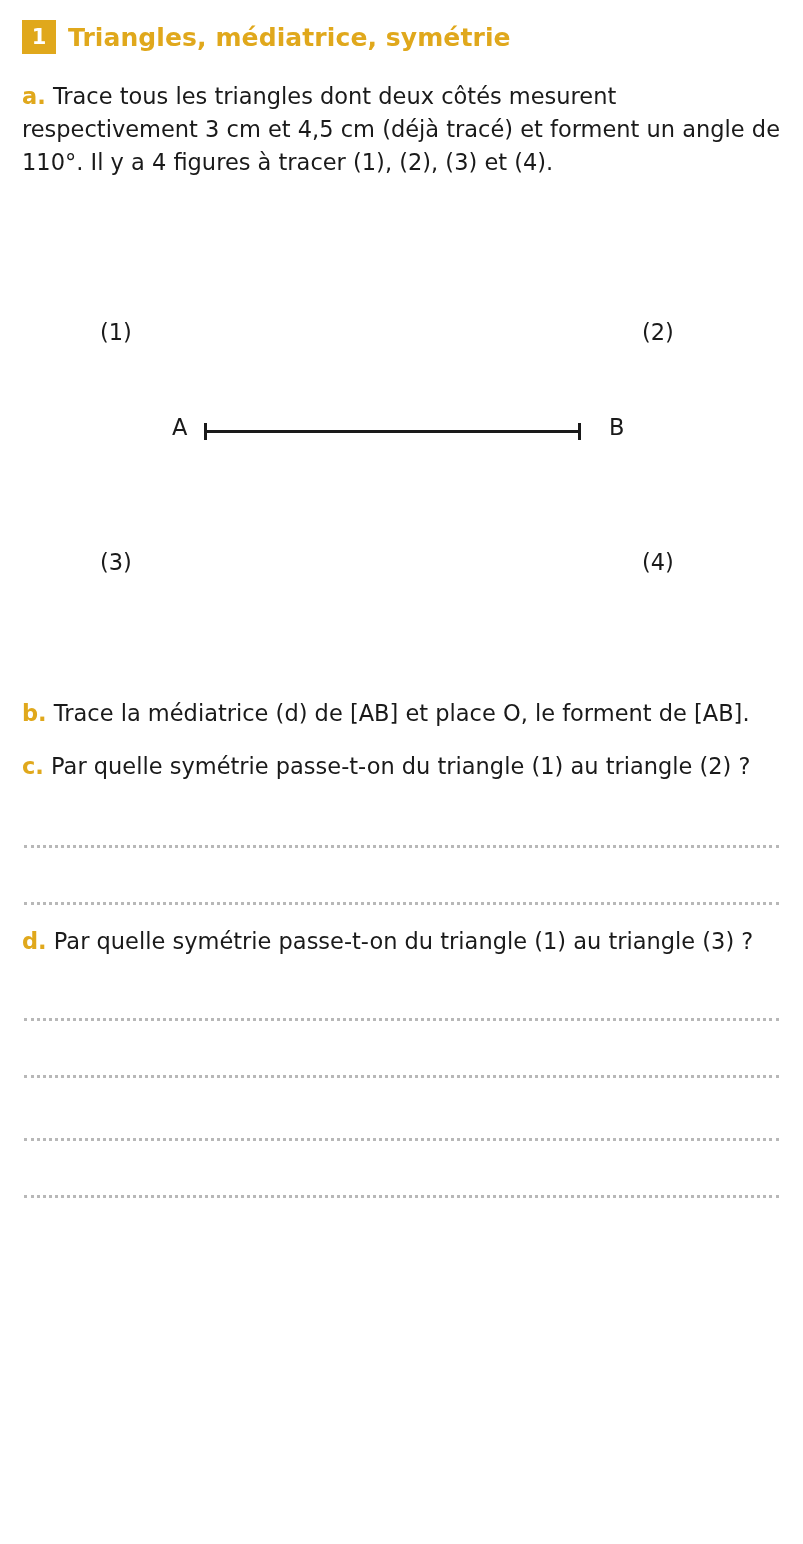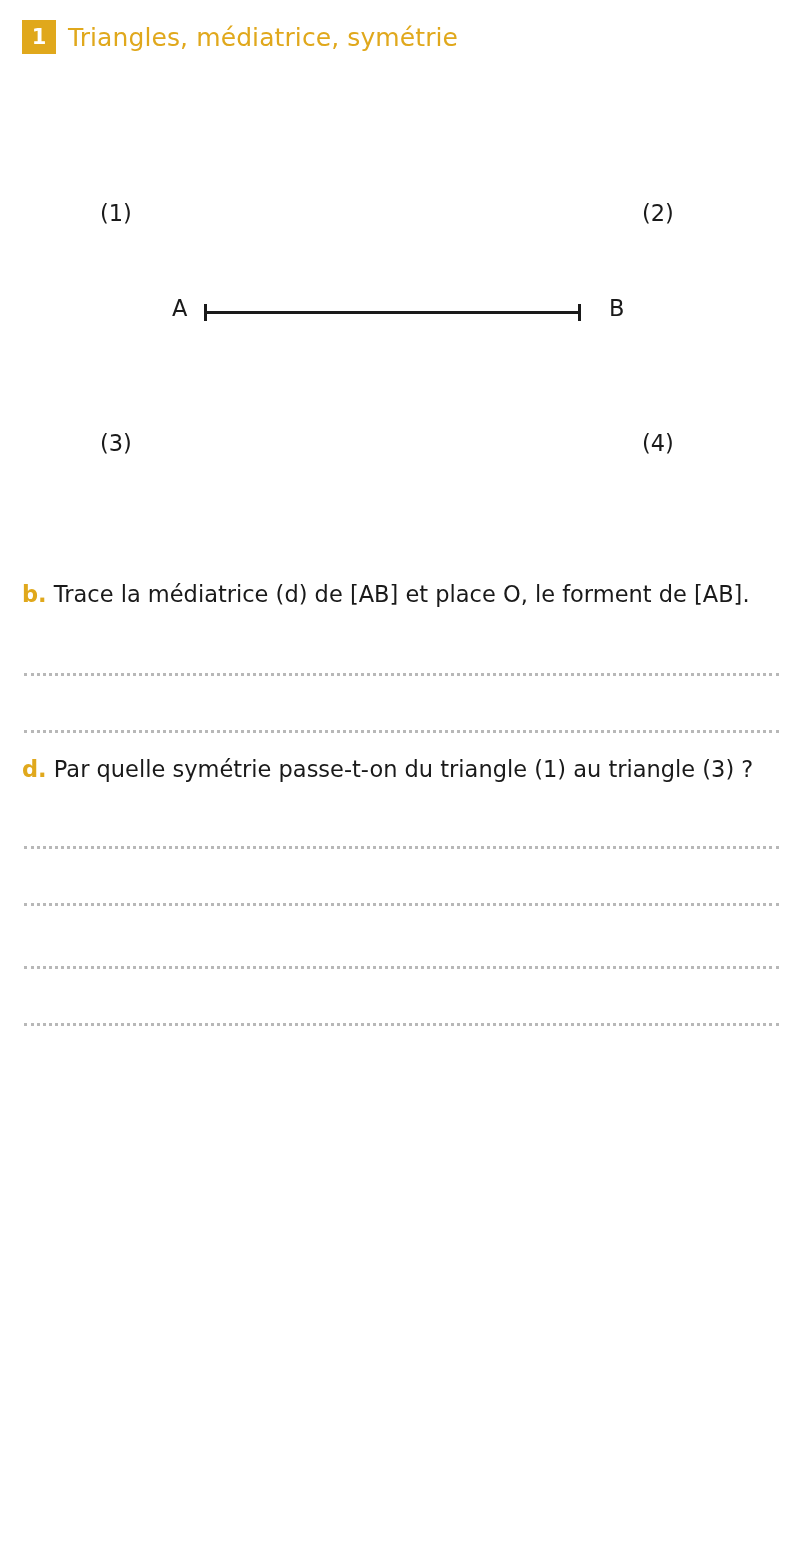--- a/index.html
+++ b/index.html
@@ -38,21 +38,21 @@
     font-weight: bold;
     font-size: 21px;
     display: flex;
     align-items: center;
     justify-content: center;
     line-height: 1;
     flex: 0 0 auto;
   }
   .ex-title {
     color: #e0a81c;
-    font-weight: normal;
+    font-weight: bold;
     font-size: 25px;
     letter-spacing: 0.1px;
     white-space: nowrap;
   }
 
   
   .q-block {
     font-size: 22.5px;
     line-height: 33px;
     margin-top: 20px;
@@ -132,20 +132,24 @@
 </head>
 <body>
 
 <div class="page">
 
   <div class="ex-header">
     <div class="ex-number">1</div>
     <div class="ex-title">Triangles, médiatrice, symétrie</div>
   </div>
 
+  <div class="q-block">
+    <span class="q-letter">a.</span>
+    <span class="q-text">Trace tous les triangles dont deux côtés mesurent respectivement 3 cm et 4,5 cm (déjà tracé) et forment un angle de 110°. Il y a 4 figures à tracer (1), (2), (3) et (4).</span>
+  </div>
 
   <div class="figure-zone">
     <div class="fig-label lbl-1">(1)</div>
     <div class="fig-label lbl-2">(2)</div>
     <div class="fig-label lbl-3">(3)</div>
     <div class="fig-label lbl-4">(4)</div>
 
     <div class="seg-wrap">
       <span class="pt-label pt-a">A</span>
       <span class="tick tick-a"></span>
@@ -153,20 +157,24 @@
       <span class="tick tick-b"></span>
       <span class="pt-label pt-b">B</span>
     </div>
   </div>
 
   <div class="q-block">
     <span class="q-letter">b.</span>
     <span class="q-text">Trace la médiatrice (d) de [AB] et place O, le forment de [AB].</span>
   </div>
 
+  <div class="q-block">
+    <span class="q-letter">c.</span>
+    <span class="q-text">Par quelle symétrie passe-t-on du triangle (1) au triangle (2) ?</span>
+  </div>
 
   <div class="answer-lines">
     <div class="dotted-line"></div>
     <div class="dotted-line second"></div>
   </div>
 
   <div class="q-block">
     <span class="q-letter">d.</span>
     <span class="q-text">Par quelle symétrie passe-t-on du triangle (1) au triangle (3) ?</span>
   </div>

